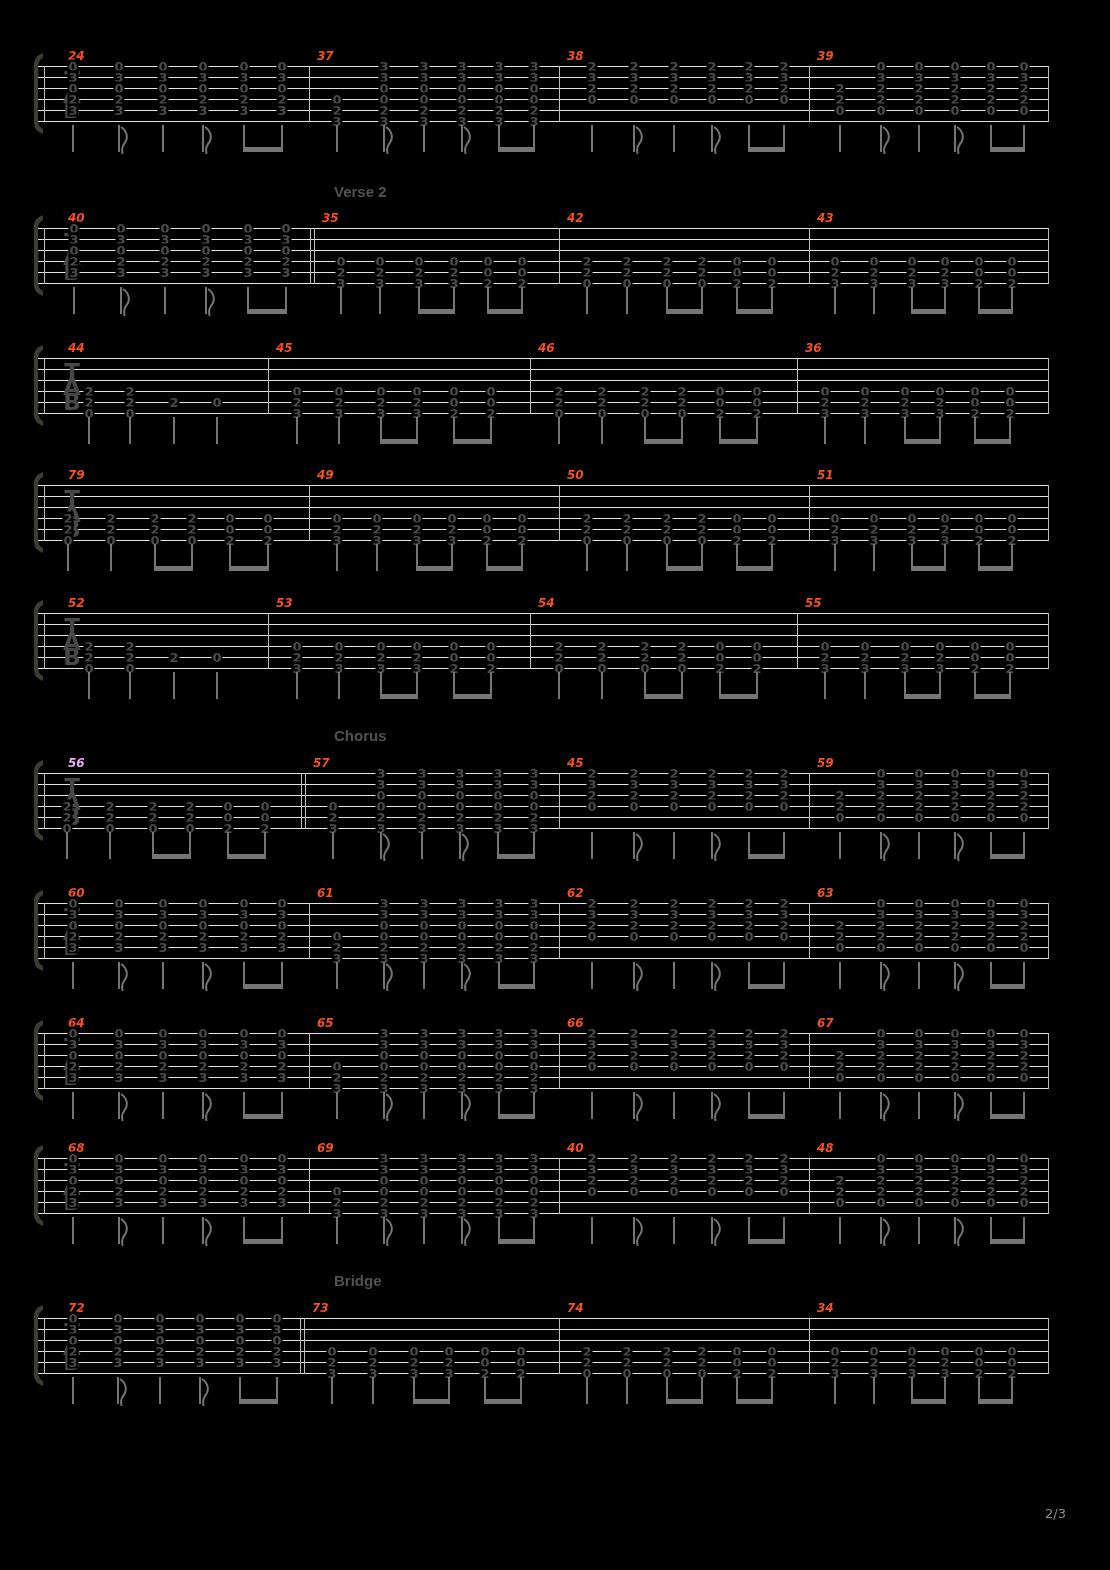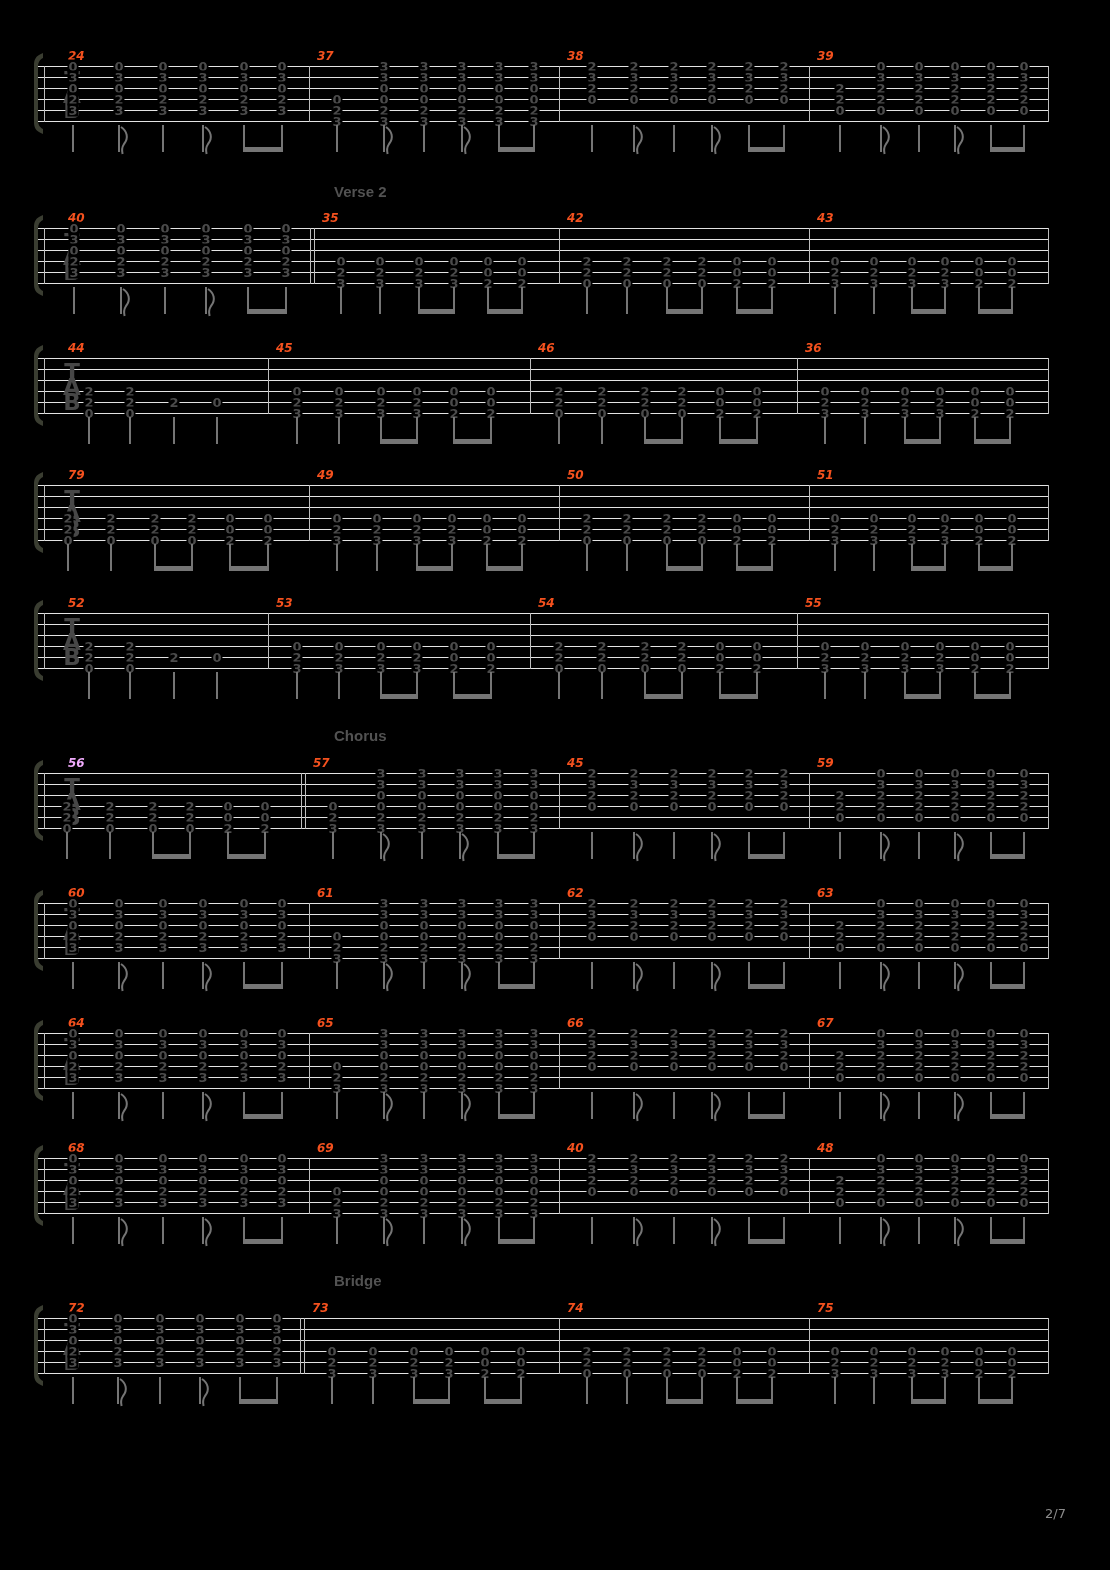--- a/index.html
+++ b/index.html
@@ -1549,21 +1549,21 @@
       <div class="fret" style="left: 737px; top: 1362px; color: rgb(75, 75, 75);">0</div>
       <div class="fret" style="left: 737px; top: 1373px; color: rgb(75, 75, 75);">2</div>
       <div class="stem" style="left: 736px; top: 1377px; width: 2px; height: 27px; background: rgb(117, 117, 117);"></div>
       <div class="fret" style="left: 772px; top: 1351px; color: rgb(75, 75, 75);">0</div>
       <div class="fret" style="left: 772px; top: 1362px; color: rgb(75, 75, 75);">0</div>
       <div class="fret" style="left: 772px; top: 1373px; color: rgb(75, 75, 75);">2</div>
       <div class="stem" style="left: 771px; top: 1377px; width: 2px; height: 27px; background: rgb(117, 117, 117);"></div>
       <div class="beam" style="left: 666px; top: 1399px; width: 37px; height: 5px; background: rgb(117, 117, 117);"></div>
       <div class="beam" style="left: 736px; top: 1399px; width: 37px; height: 5px; background: rgb(117, 117, 117);"></div>
       <div class="bar" style="left: 809px; top: 1318px; width: 1px; height: 56px; background: rgb(189, 189, 189);"></div>
-      <div class="mnum" style="left: 817px; top: 1302px; color: rgb(244, 81, 30);">75</div>
+      <div class="mnum" style="left: 817px; top: 1302px; color: rgb(244, 81, 30);">34</div>
       <div class="fret" style="left: 835px; top: 1351px; color: rgb(75, 75, 75);">0</div>
       <div class="fret" style="left: 835px; top: 1362px; color: rgb(75, 75, 75);">2</div>
       <div class="fret" style="left: 835px; top: 1373px; color: rgb(75, 75, 75);">3</div>
       <div class="stem" style="left: 834px; top: 1377px; width: 2px; height: 27px; background: rgb(117, 117, 117);"></div>
       <div class="fret" style="left: 874px; top: 1351px; color: rgb(75, 75, 75);">0</div>
       <div class="fret" style="left: 874px; top: 1362px; color: rgb(75, 75, 75);">2</div>
       <div class="fret" style="left: 874px; top: 1373px; color: rgb(75, 75, 75);">3</div>
       <div class="stem" style="left: 873px; top: 1377px; width: 2px; height: 27px; background: rgb(117, 117, 117);"></div>
       <div class="fret" style="left: 912px; top: 1351px; color: rgb(75, 75, 75);">0</div>
       <div class="fret" style="left: 912px; top: 1362px; color: rgb(75, 75, 75);">2</div>
@@ -1578,14 +1578,14 @@
       <div class="fret" style="left: 979px; top: 1373px; color: rgb(75, 75, 75);">2</div>
       <div class="stem" style="left: 978px; top: 1377px; width: 2px; height: 27px; background: rgb(117, 117, 117);"></div>
       <div class="fret" style="left: 1012px; top: 1351px; color: rgb(75, 75, 75);">0</div>
       <div class="fret" style="left: 1012px; top: 1362px; color: rgb(75, 75, 75);">0</div>
       <div class="fret" style="left: 1012px; top: 1373px; color: rgb(75, 75, 75);">2</div>
       <div class="stem" style="left: 1011px; top: 1377px; width: 2px; height: 27px; background: rgb(117, 117, 117);"></div>
       <div class="beam" style="left: 911px; top: 1399px; width: 35px; height: 5px; background: rgb(117, 117, 117);"></div>
       <div class="beam" style="left: 978px; top: 1399px; width: 35px; height: 5px; background: rgb(117, 117, 117);"></div>
       <div class="bar" style="left: 1048px; top: 1318px; width: 1px; height: 56px; background: rgb(189, 189, 189);"></div>
     </div>
-  <span class="page-number" style="color: rgb(140, 140, 140);">2/7</span>
+  <span class="page-number" style="color: rgb(140, 140, 140);">2/3</span>
 </div>
 
 </body></html>

